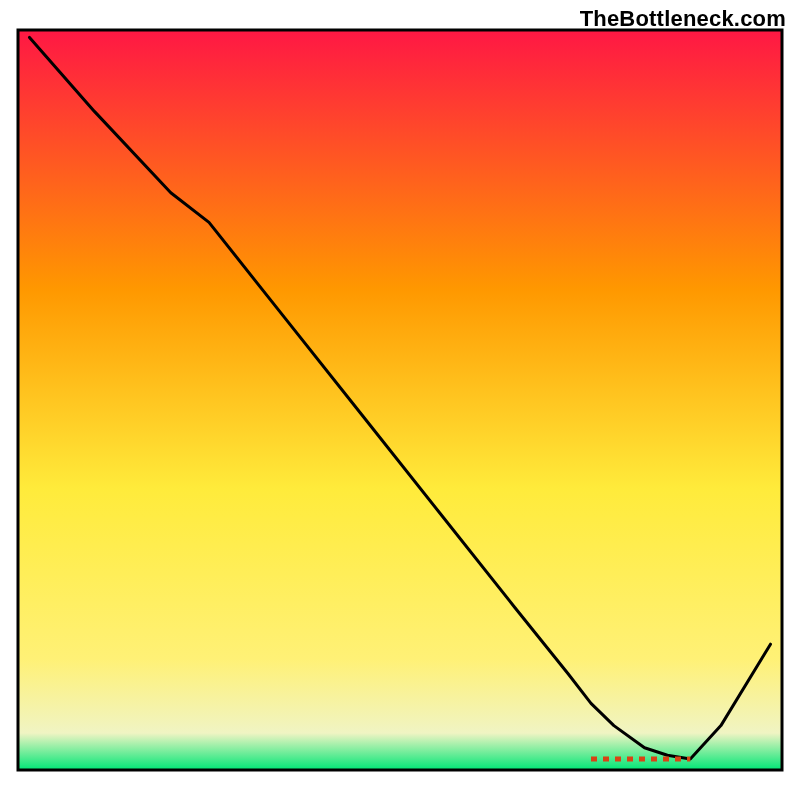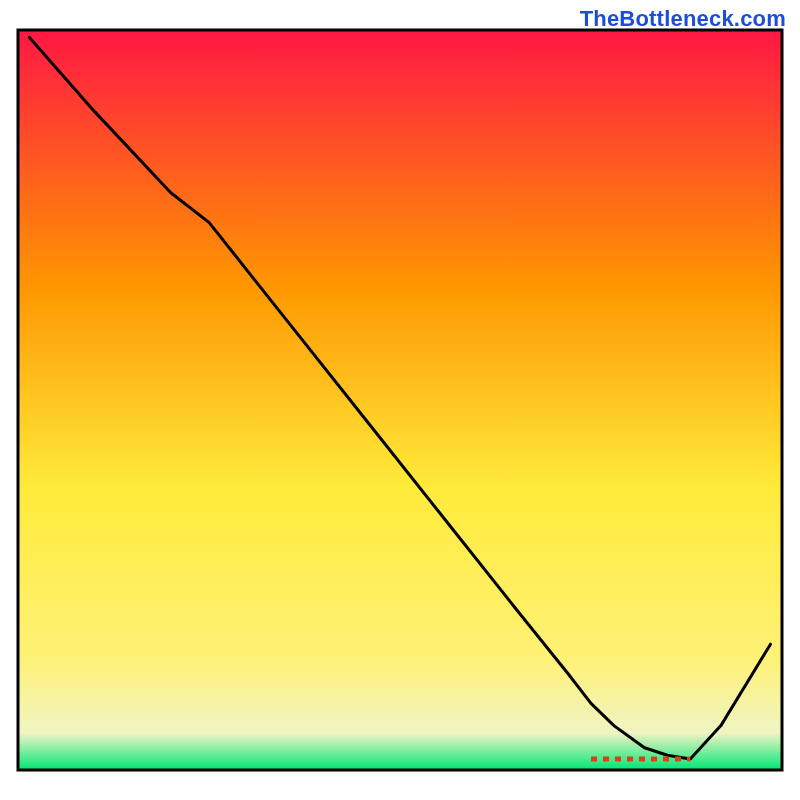--- a/index.html
+++ b/index.html
@@ -15,21 +15,21 @@
     position: relative;
     width: 800px;
     height: 800px;
   }
   .watermark {
     position: absolute;
     top: 6px;
     right: 14px;
     font-size: 22px;
     font-weight: 700;
-    color: #1d4ed8;
+    color: #000000;
     letter-spacing: 0.2px;
     user-select: none;
   }
   svg {
     display: block;
   }
 </style>
 </head>
 <body>
 

